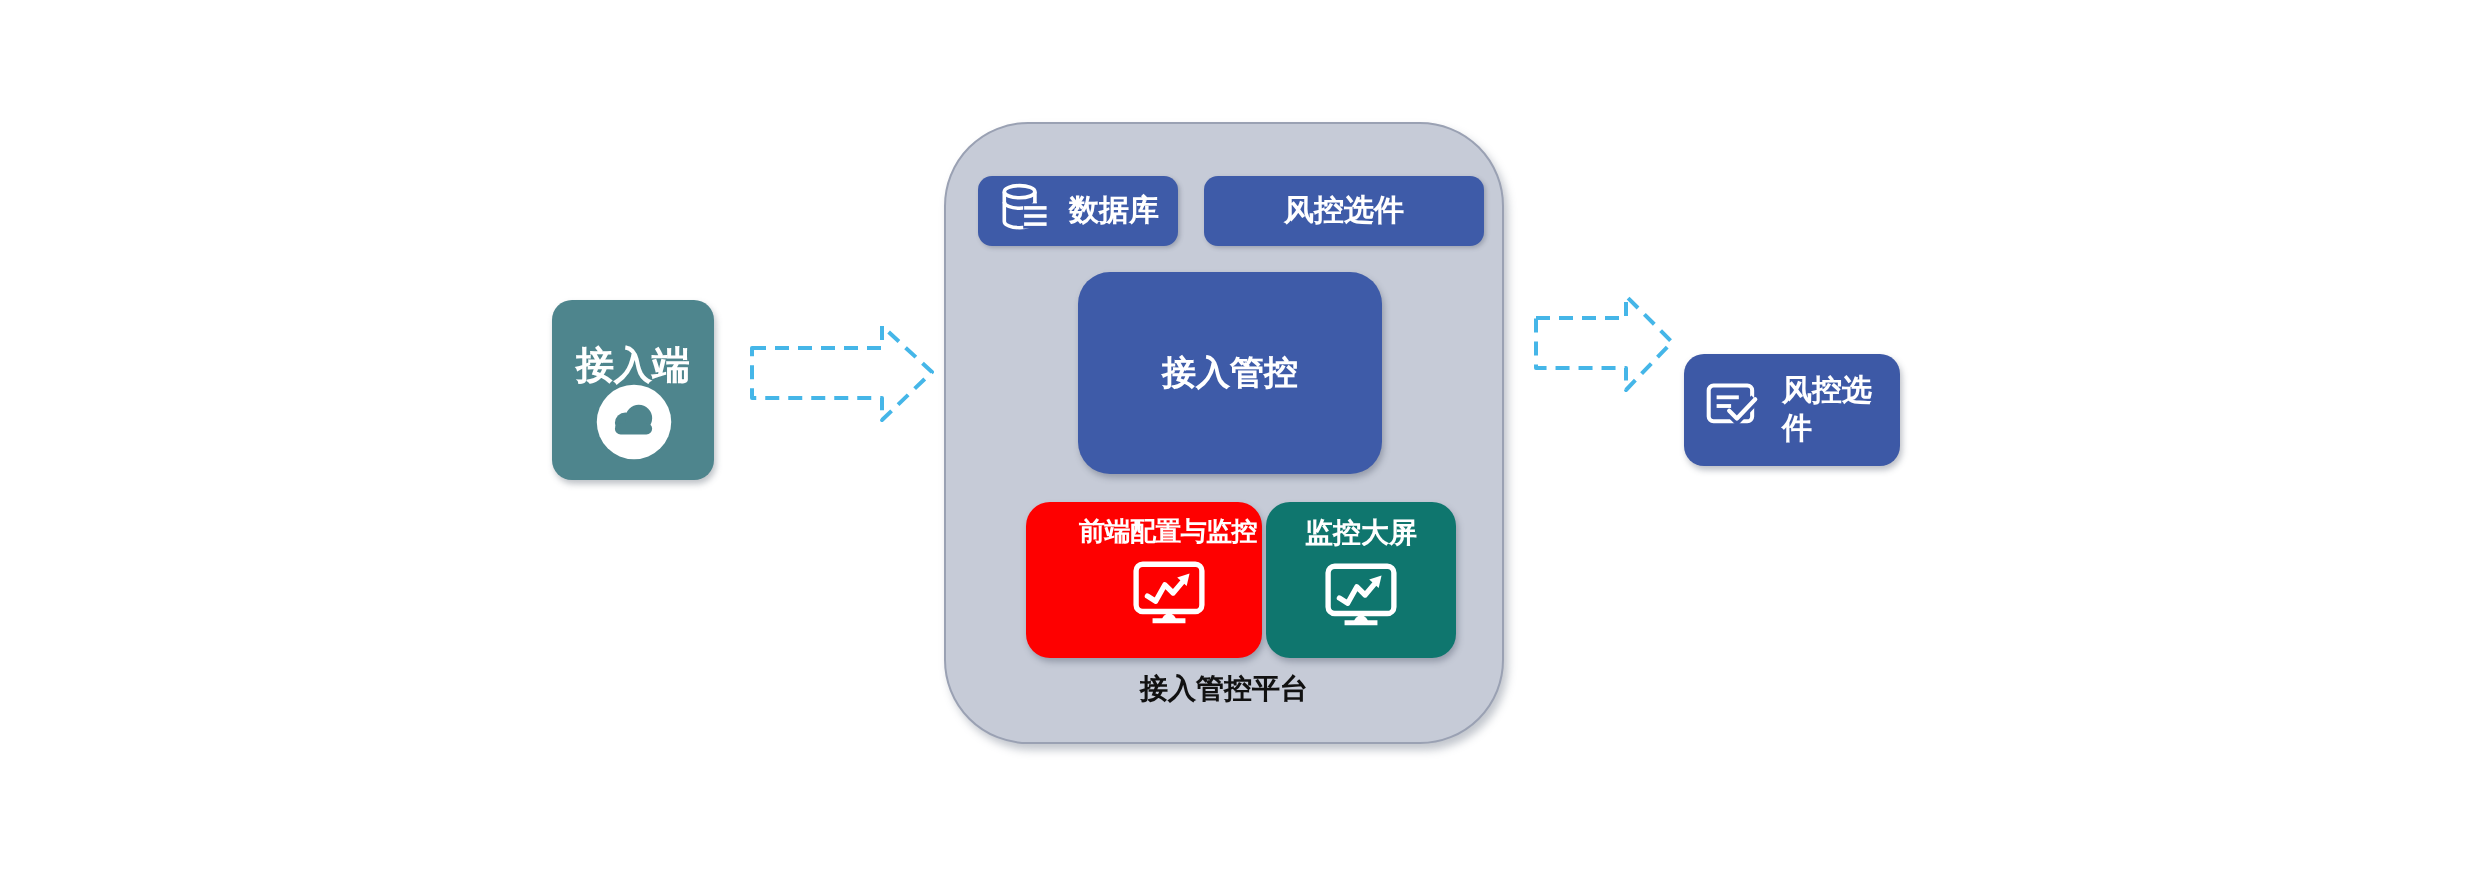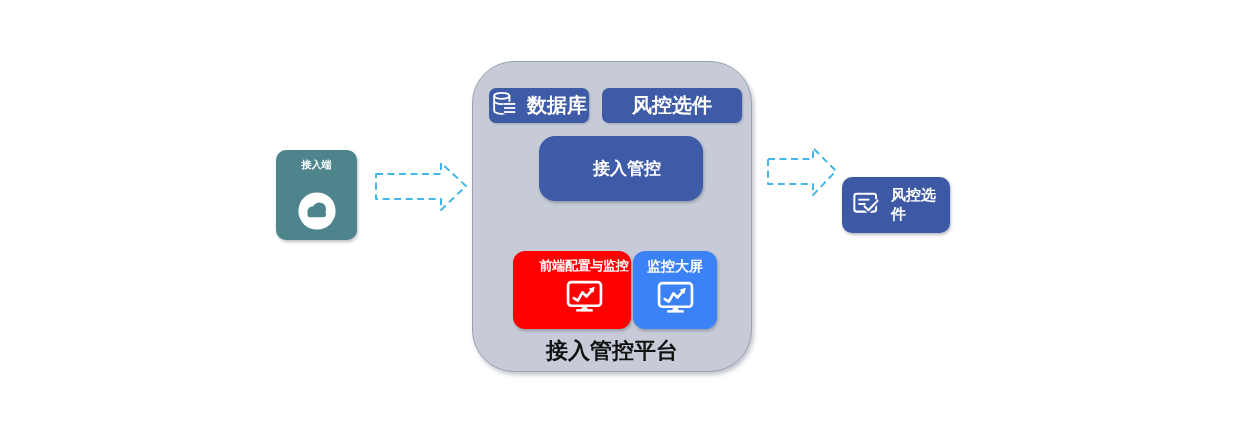--- a/index.html
+++ b/index.html
@@ -5,46 +5,46 @@
   html,body{margin:0;padding:0;background:#ffffff;}
   body{font-family:"Liberation Sans","DejaVu Sans",sans-serif;}
   .canvas{position:relative;width:1236px;height:440px;background:#ffffff;overflow:hidden;}
 
   
   .arrows{position:absolute;left:0;top:0;width:1236px;height:440px;pointer-events:none;}
 
   
   .terminal{position:absolute;left:276px;top:150px;width:81px;height:90px;
     background:#4E858D;border-radius:10px;box-shadow:1px 2px 3px rgba(70,80,95,.35);}
-  .terminal-label{display:block;margin-top:8px;text-align:center;
-    color:#fff;font-size:10px;font-weight:700;}
+  .terminal-label{display:block;margin-top:20px;text-align:center;
+    color:#fff;font-size:19px;font-weight:700;}
   .terminal-icon{position:absolute;left:50%;top:40px;transform:translateX(-50%);}
 
   
   .platform{position:absolute;left:472px;top:61px;width:280px;height:311px;
     background:#C6CBD7;border:1px solid #9AA1B3;border-radius:42px;
     box-shadow:2px 3px 4px rgba(120,128,145,.45);box-sizing:border-box;}
   .pbtn{position:absolute;background:#3E5BA8;border-radius:7px;
     display:flex;align-items:center;justify-content:center;gap:9px;
-    color:#fff;font-size:20px;font-weight:700;box-shadow:1px 1px 2px rgba(60,70,90,.3);}
+    color:#fff;font-size:15px;font-weight:700;box-shadow:1px 1px 2px rgba(60,70,90,.3);}
   .pbtn-db{left:16px;top:26px;width:100px;height:35px;}
   .pbtn-risk{left:129px;top:26px;width:140px;height:35px;}
-  .core-box{position:absolute;left:66px;top:74px;width:152px;height:65px;
+  .core-box{position:absolute;left:66px;top:74px;width:152px;height:101px;
     background:#3E5BA8;border-radius:16px;display:flex;align-items:center;justify-content:center;
-    color:#fff;font-size:17px;font-weight:700;box-shadow:1px 2px 3px rgba(60,70,90,.35);padding-left:12px;}
+    color:#fff;font-size:17px;font-weight:700;box-shadow:1px 2px 3px rgba(60,70,90,.35);}
   .sub-box{position:absolute;top:189px;width:94px;height:78px;border-radius:12px;
     box-shadow:1px 2px 3px rgba(60,70,90,.35);text-align:center;}
   .sub-red{left:40px;background:#FE0000;padding-left:24px;}
-  .sub-blue{left:160px;width:84px;background:#3b82f6;}
+  .sub-blue{left:160px;width:95px;background:#0f766e;}
   .sub-title{display:block;color:#fff;font-weight:700;}
   .sub-red .sub-title{font-size:13px;margin-top:6px;letter-spacing:-.3px;}
   .sub-blue .sub-title{font-size:14px;margin-top:7px;}
   .sub-box svg{margin-top:5px;}
   .platform-label{position:absolute;left:0;right:0;top:274px;text-align:center;
-    color:#111111;font-size:22px;font-weight:700;}
+    color:#111111;font-size:14px;font-weight:700;}
 
   
   .target{position:absolute;left:842px;width:108px;height:56px;background:#3D59A6;
     border-radius:10px;display:flex;align-items:center;padding-left:11px;gap:10px;
     box-sizing:border-box;color:#fff;font-size:15px;font-weight:700;
     box-shadow:1px 2px 3px rgba(60,70,90,.35);}
   .target-1{top:113px;}
   .target-2{top:177px;}
 </style>
 </head>

